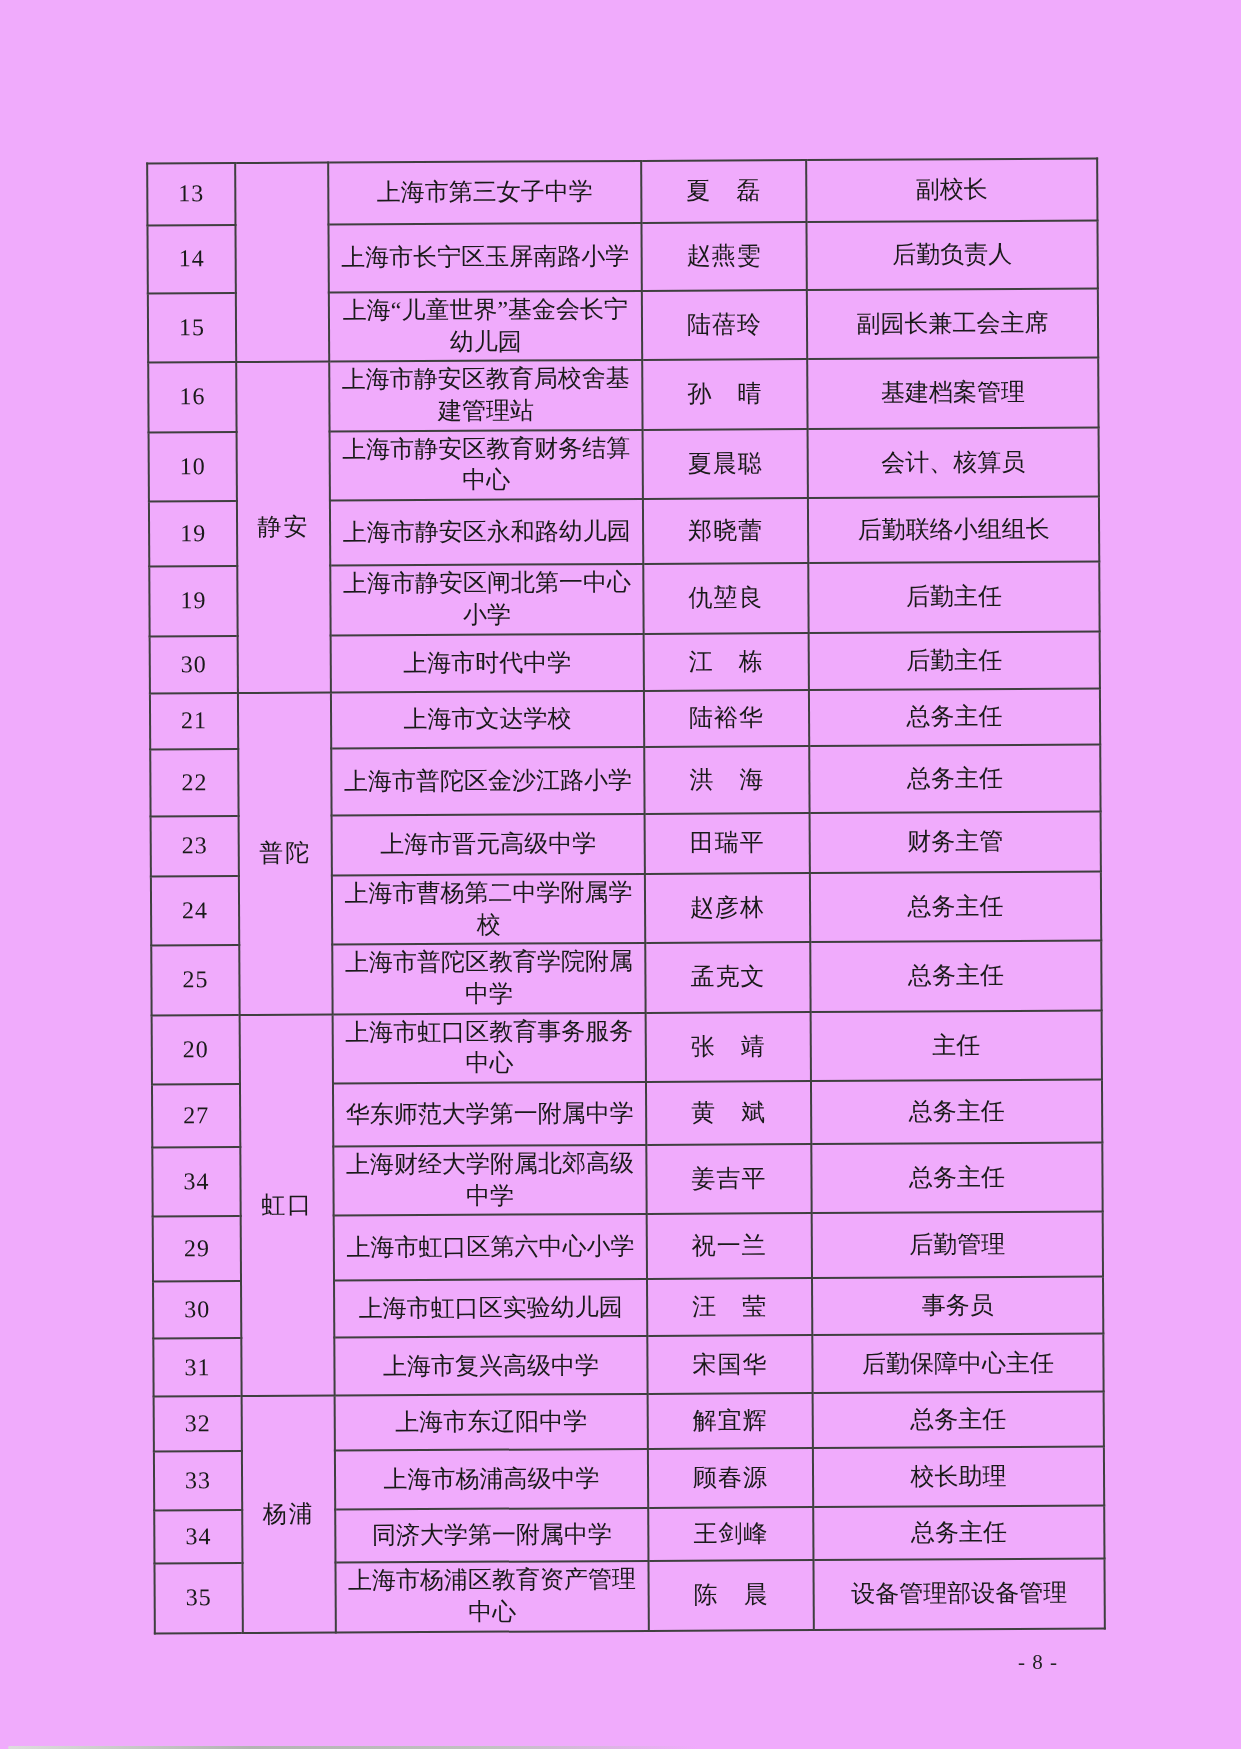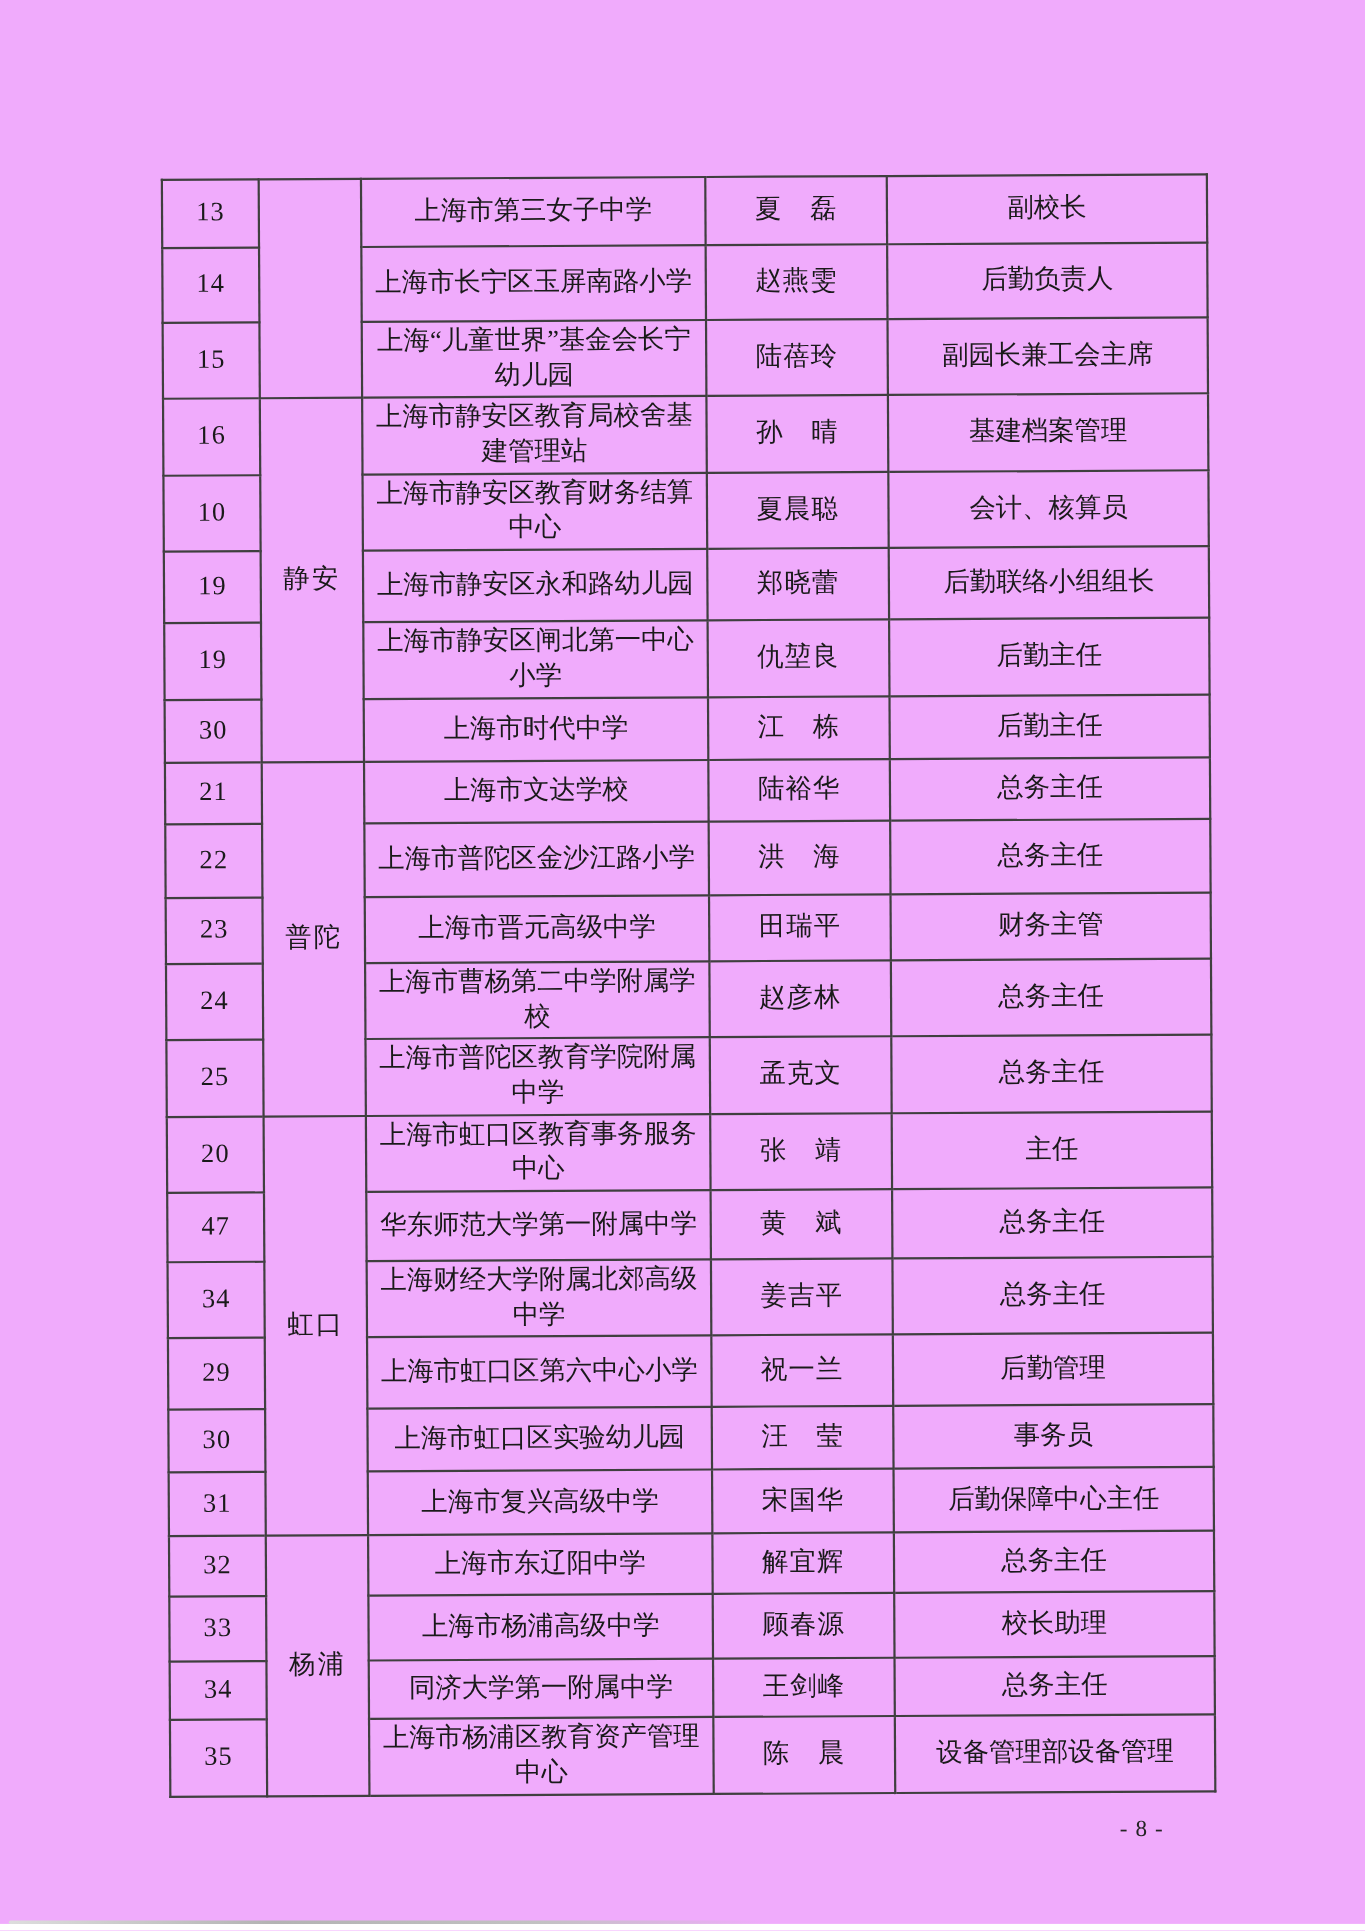--- a/index.html
+++ b/index.html
@@ -165,21 +165,21 @@
           <td class="cell-title">总务主任</td>
         </tr>
         <tr style="height: 69px;">
           <td class="cell-no">20</td>
           <td class="cell-district" rowspan="6">虹口</td>
           <td class="cell-school">上海市虹口区教育事务服务中心</td>
           <td class="cell-name">张　靖</td>
           <td class="cell-title">主任</td>
         </tr>
         <tr style="height: 63px;">
-          <td class="cell-no">47</td>
+          <td class="cell-no">27</td>
           <td class="cell-school">华东师范大学第一附属中学</td>
           <td class="cell-name">黄　斌</td>
           <td class="cell-title">总务主任</td>
         </tr>
         <tr style="height: 68px;">
           <td class="cell-no">34</td>
           <td class="cell-school">上海财经大学附属北郊高级中学</td>
           <td class="cell-name">姜吉平</td>
           <td class="cell-title">总务主任</td>
         </tr>

